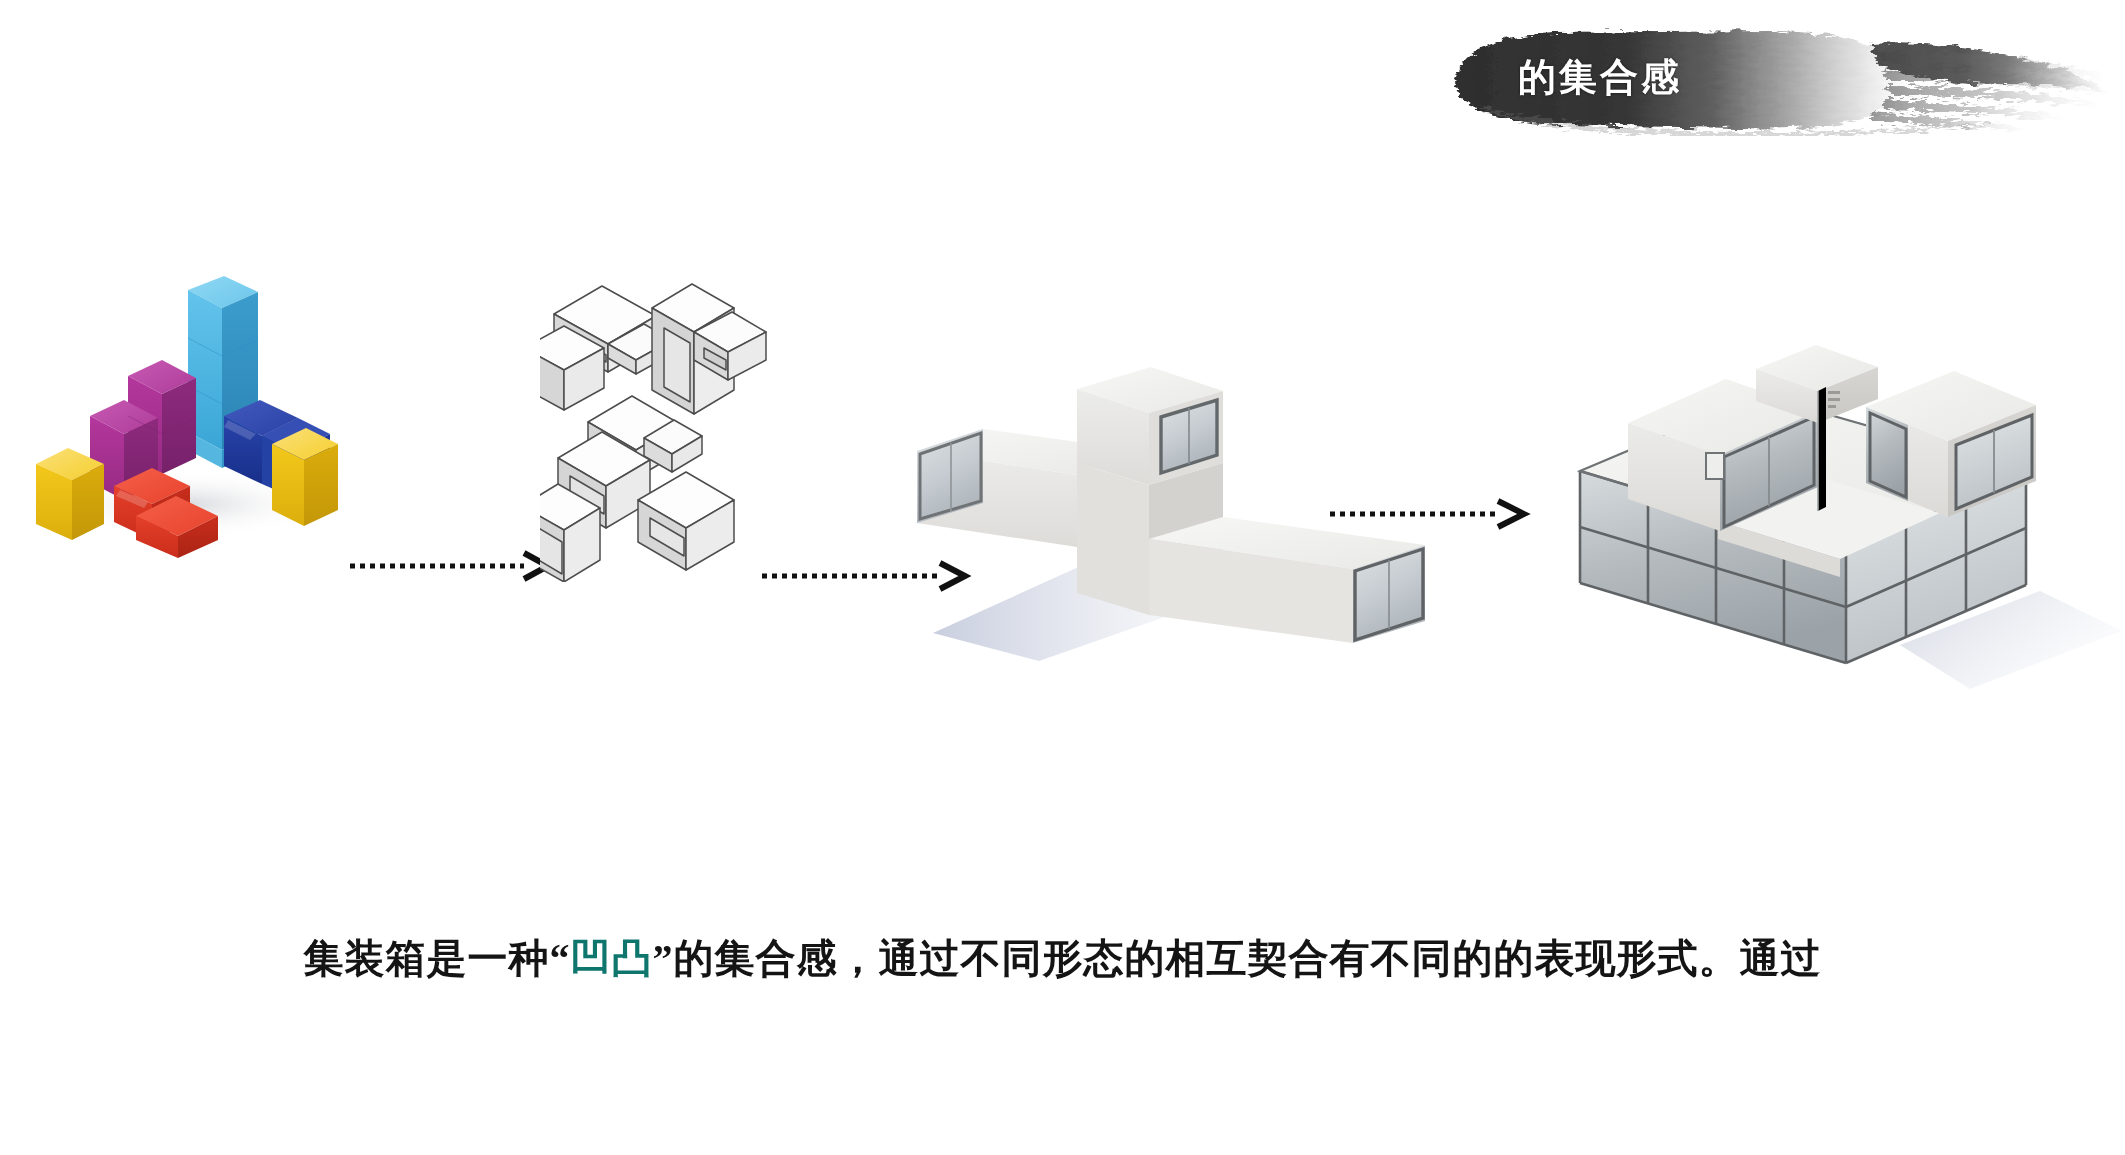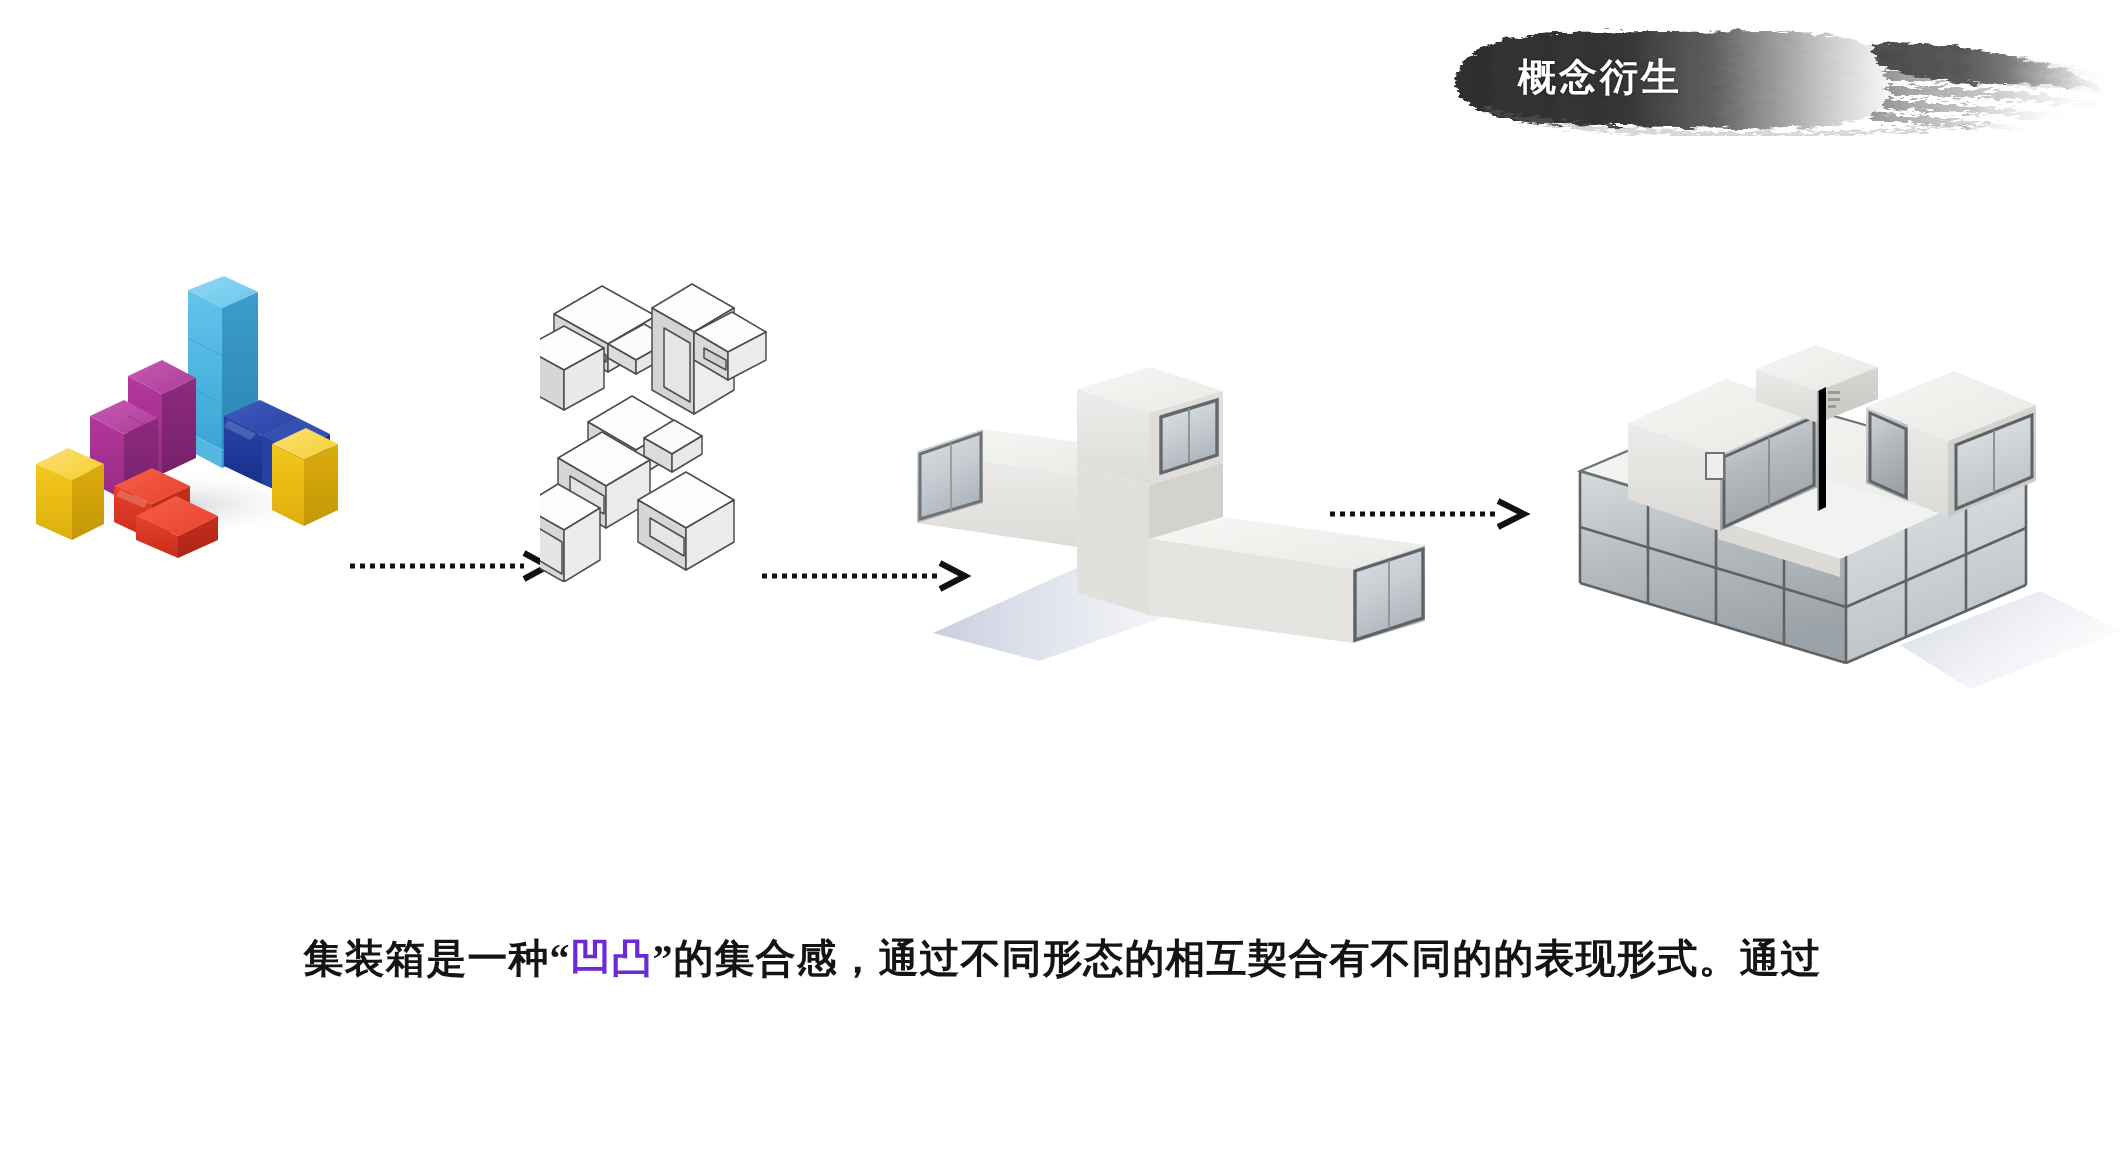--- a/index.html
+++ b/index.html
@@ -66,21 +66,21 @@
     width: 2125px;
     text-align: center;
     font-family: "Liberation Serif", "DejaVu Serif", serif;
     font-size: 40px;
     font-weight: 600;
     line-height: 1.45;
     color: #141414;
     letter-spacing: 1px;
   }
   #caption .cap-line { display: block; }
-  .cap-accent { color: #6d28d9; }
+  .cap-accent { color: #0f766e; }
 </style>
 </head>
 <body>
 
 <div id="board">
 
   <div id="title-banner">
     <svg width="670" height="118" viewBox="0 0 670 118">
       <defs>
         <linearGradient id="inkFade" x1="0" y1="0" x2="1" y2="0">
@@ -120,21 +120,21 @@
         <path d="M446,68 C520,68 592,74 660,84 L660,89 C592,82 518,78 448,78 Z"></path>
         <path d="M442,82 C506,84 566,90 624,98 L624,103 C564,97 504,93 444,92 Z"></path>
         <path d="M430,94 C488,98 540,104 588,110 L588,114 C538,110 484,106 432,103 Z"></path>
       </g>
 
       <g opacity="0.30" filter="url(#rough2)">
         <path d="M30,86 C90,104 200,114 320,114 C420,114 500,110 560,104
                  C470,118 330,122 200,116 C120,112 58,102 30,86 Z" fill="#7d7d7d"></path>
       </g>
     </svg>
-    <div id="title-text">概念衍生</div>
+    <div id="title-text">的集合感</div>
   </div>
 
   <div class="panel" id="stage-blocks">
     <svg width="310" height="290" viewBox="0 0 310 290">
       <defs>
         <linearGradient id="gCyanT" x1="0" y1="0" x2="1" y2="1">
           <stop offset="0%" stop-color="#8fd8f4"></stop>
             <stop offset="100%" stop-color="#6cc6ea"></stop>
         </linearGradient>
         <linearGradient id="gCyanF" x1="0" y1="0" x2="0" y2="1">

